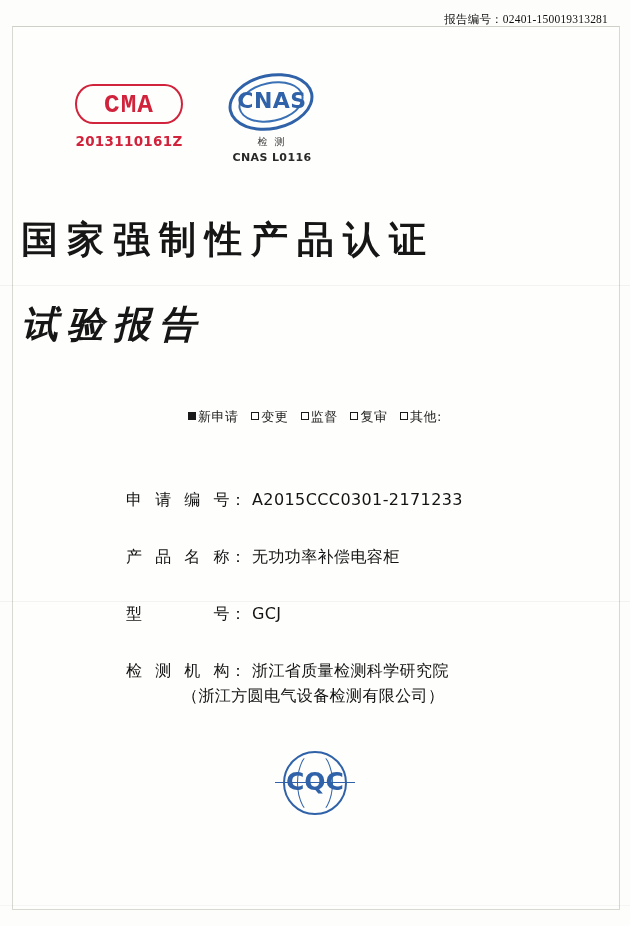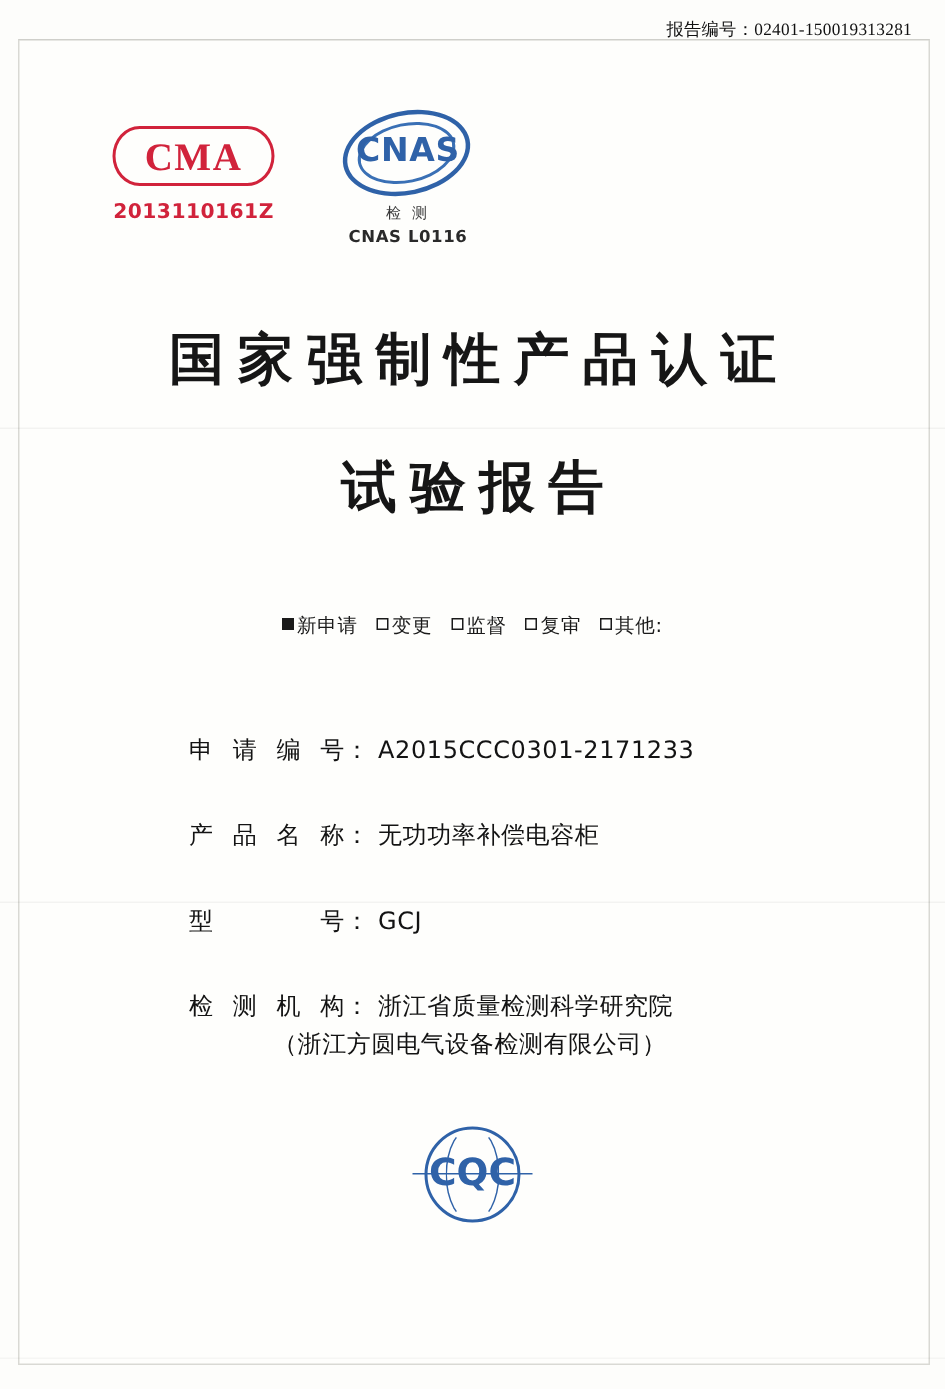--- a/index.html
+++ b/index.html
@@ -89,21 +89,21 @@
   }
   .cma-text {
     position: absolute;
     left: 0; right: 0;
     top: 4px;
     font-size: 26px;
     font-weight: bold;
     color: #d1233b;
     letter-spacing: 1px;
     line-height: 30px;
-    font-family: Liberation Serif, serif;
+    font-family: Liberation Mono, monospace;
   }
   .cma-code {
     margin-top: 9px;
     font-size: 13.5px;
     font-weight: bold;
     color: #d1233b;
     letter-spacing: 0.3px;
   }
 
   
@@ -157,36 +157,38 @@
     color: #2a2a2a;
     margin-top: 2px;
     letter-spacing: 0.4px;
     font-weight: bold;
   }
 
   
   .title-main, .title-sub {
     position: absolute;
     left: 0; right: 0;
-    text-align: center;
+    text-align: left;
     font-family: "DejaVu Sans", "Liberation Sans", sans-serif;
     font-weight: bold;
     color: #161616;
+    padding-left: 12px;
   }
   .title-main {
     top: 215px;
     font-size: 37px;
     letter-spacing: 9px;
     text-indent: 9px;
   }
   .title-sub {
     top: 300px;
     font-size: 37px;
     letter-spacing: 9px;
     text-indent: 9px;
+    font-style: italic;
   }
 
   
   .checkrow {
     position: absolute;
     top: 408px;
     left: 0; right: 0;
     text-align: center;
     font-size: 13px;
     color: #1a1a1a;

